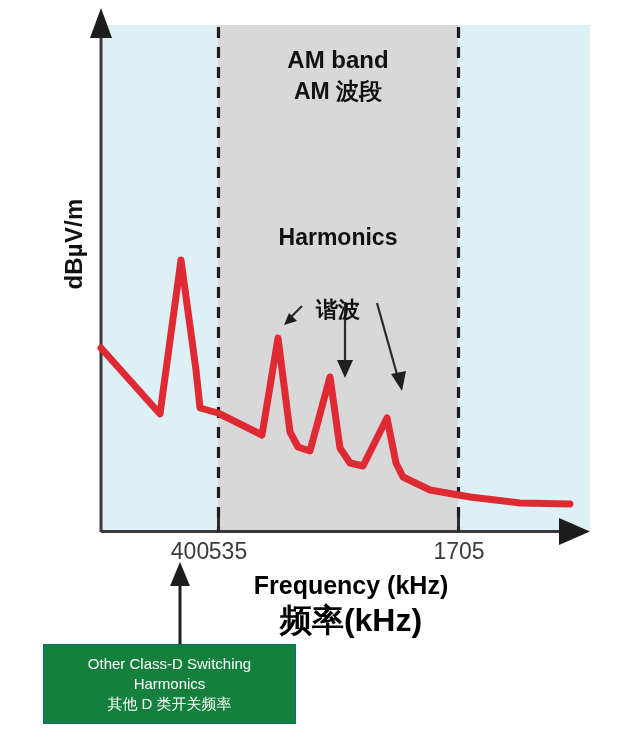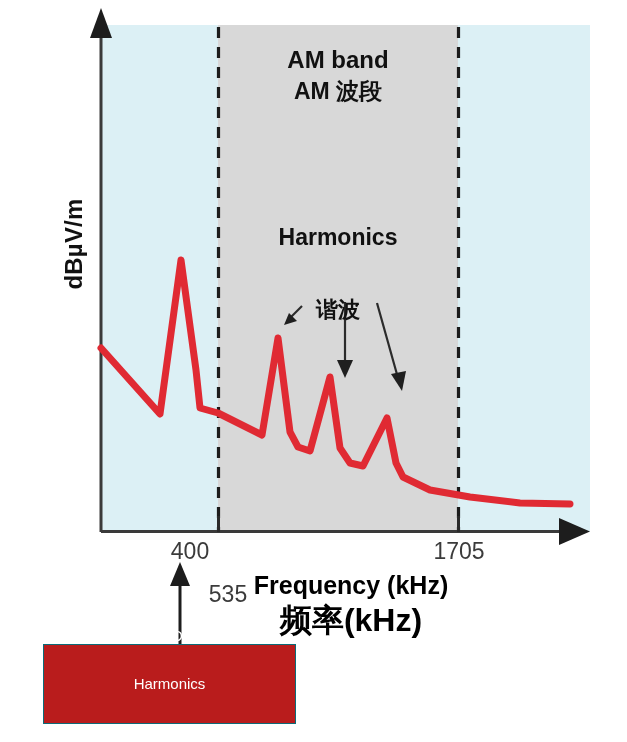--- a/index.html
+++ b/index.html
@@ -36,38 +36,37 @@
   #harm{
     left:218px;top:223px;width:240px;text-align:center;
     font-size:23px;font-weight:bold;color:#111;line-height:1.3;
   }
   #harm .cn{font-size:22px;font-weight:bold;margin-top:43px;}
 
   
   .tick{position:absolute;top:538px;font-size:23px;color:#3b3b3b;font-weight:normal;
         text-align:center;font-family:"Liberation Sans",sans-serif;}
   #tick400{left:158px;width:64px;}
-  #tick535{left:196px;width:64px;margin-top:43px;}
+  #tick535{left:196px;width:64px;}
   #tick1705{left:420px;width:78px;}
 
   
   #xlabel{
     left:196px;top:570px;width:310px;text-align:center;
     font-size:25px;font-weight:bold;color:#000000;line-height:1.22;
   }
   #xlabel .cn{font-size:32px;}
 
   
   #callout{
     position:absolute;left:43px;top:644px;width:253px;height:80px;
-    background:#b91c1c;border:1px solid #0c6b78;
+    background:#15803d;border:1px solid #0c6b78;
     display:flex;flex-direction:column;align-items:center;justify-content:center;
     color:#ffffff;font-size:15px;line-height:1.35;text-align:center;
     box-sizing:border-box;
-    gap:28px;
   }
   #callout .cn{font-size:15px;}
 
   
   #watermark{
     position:absolute;left:446px;top:716px;
     font-size:15px;color:#cfe0bf;letter-spacing:.2px;
   }
 </style>
 </head>

